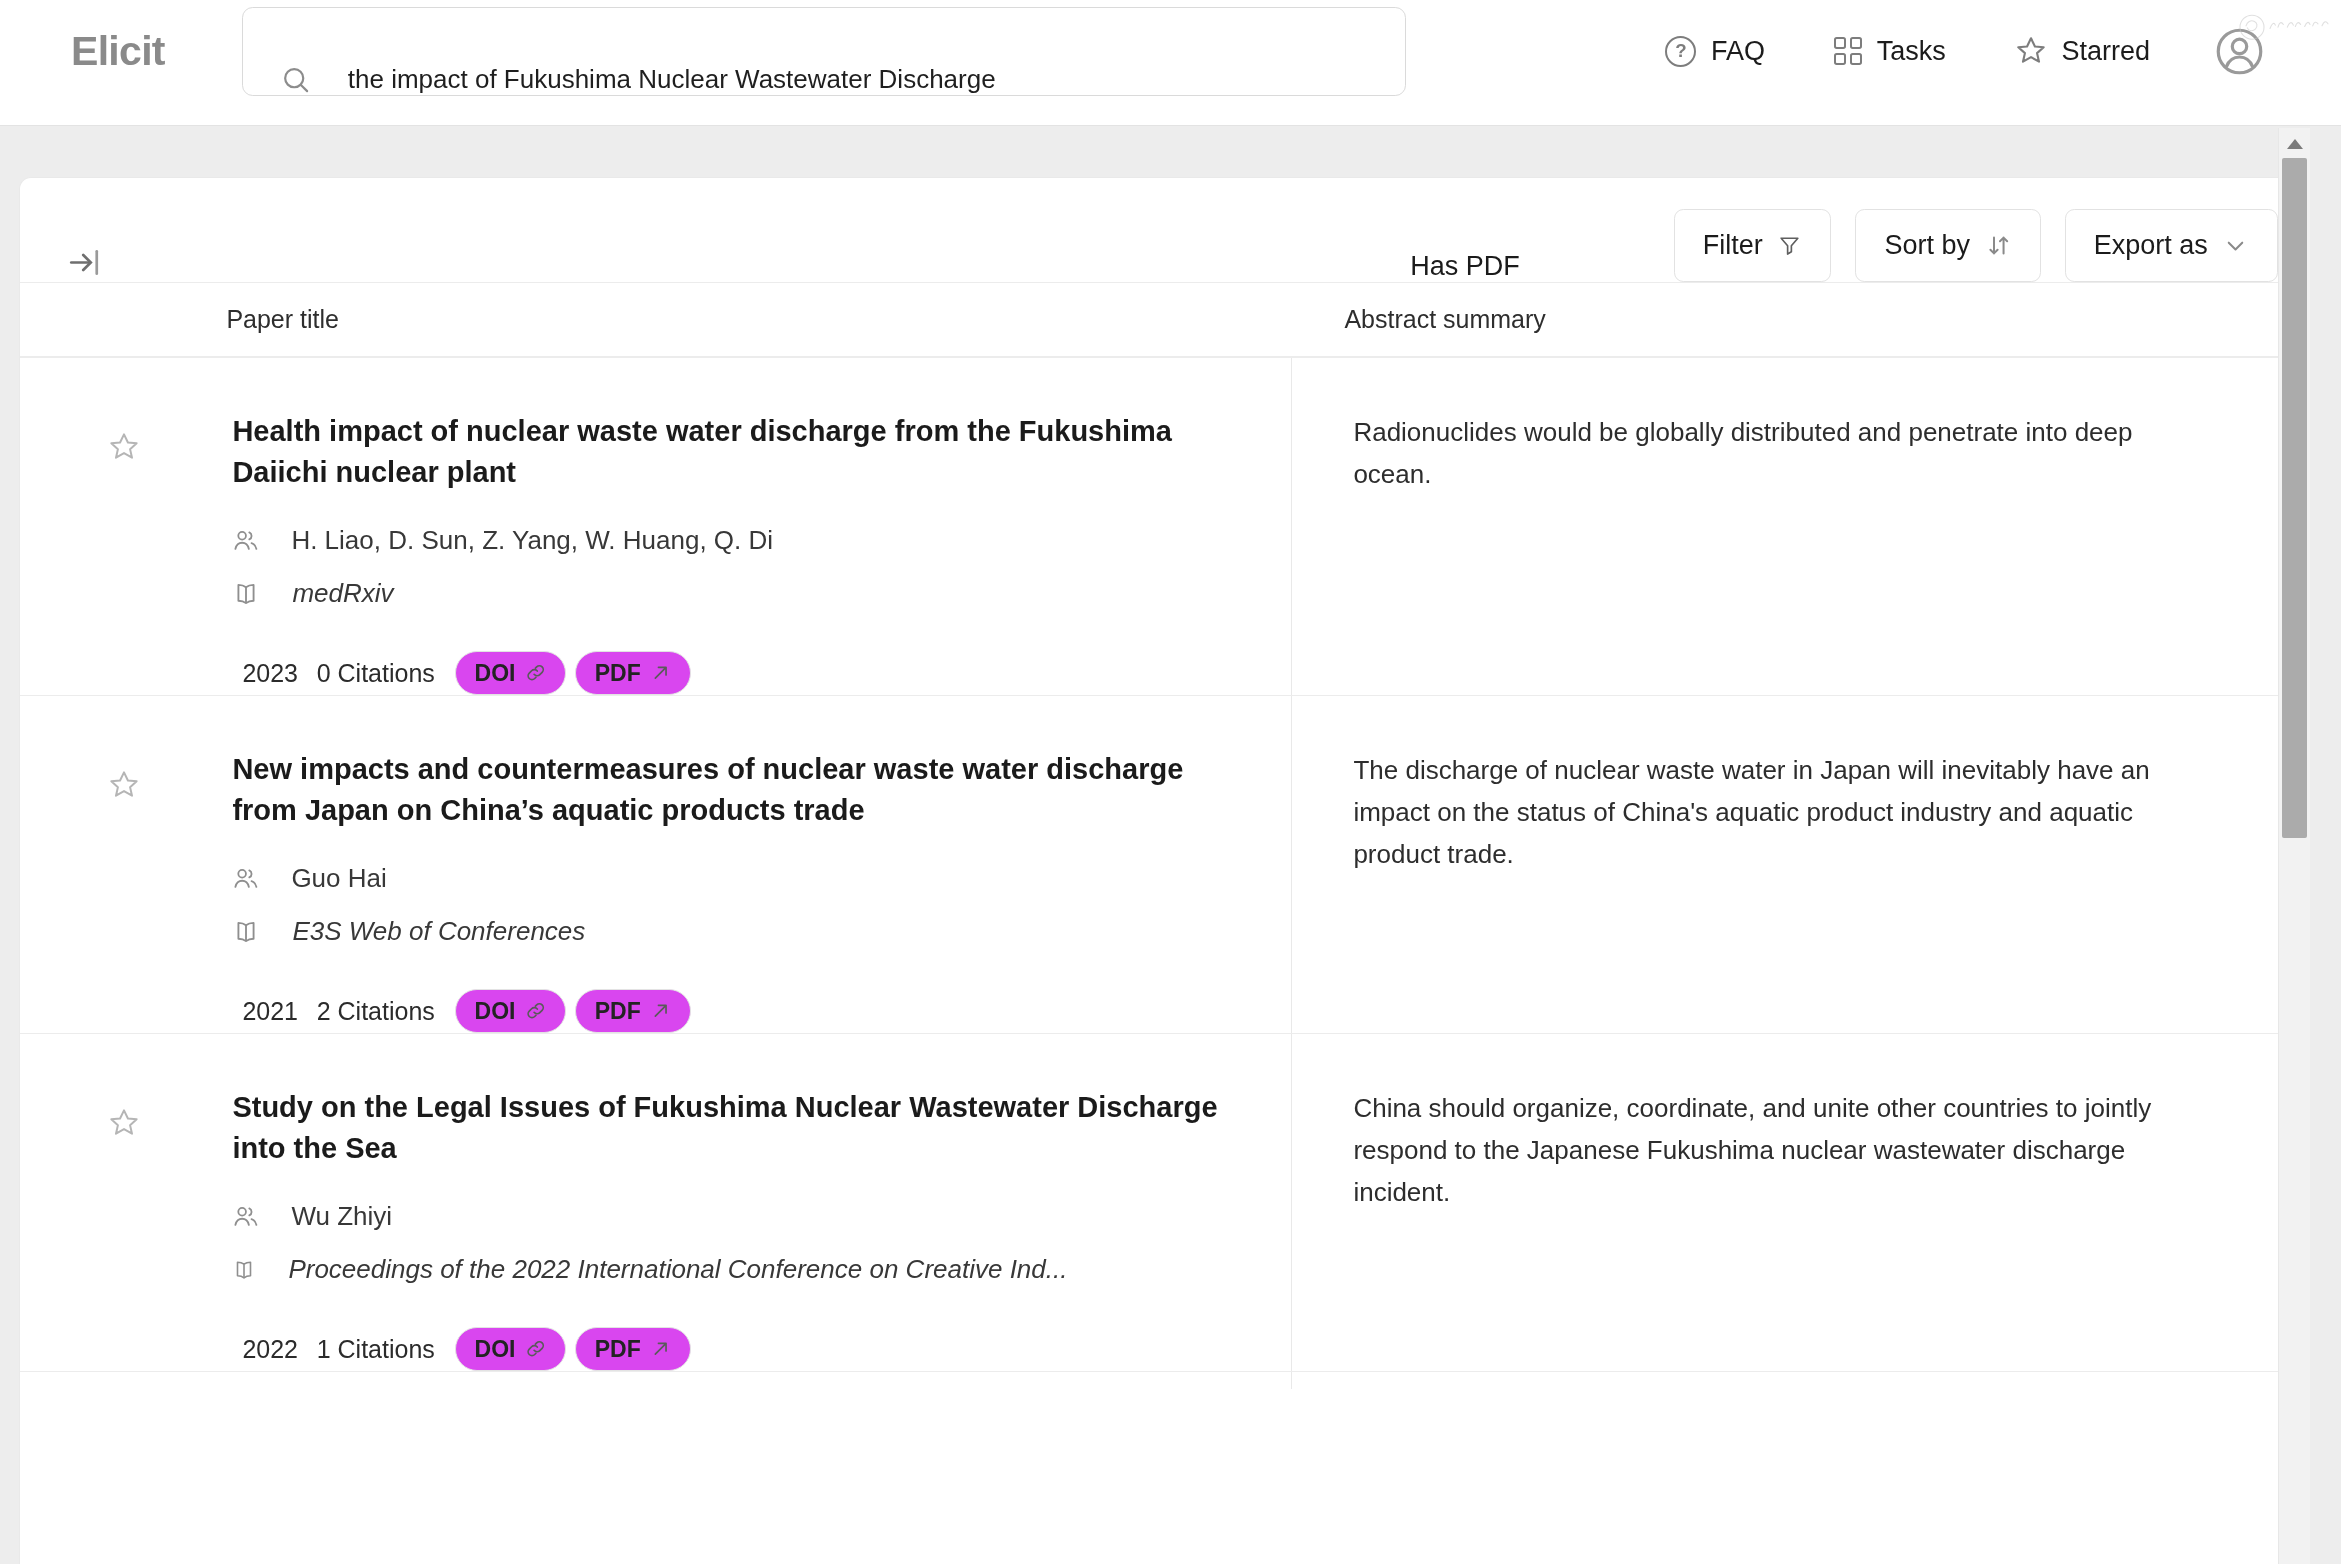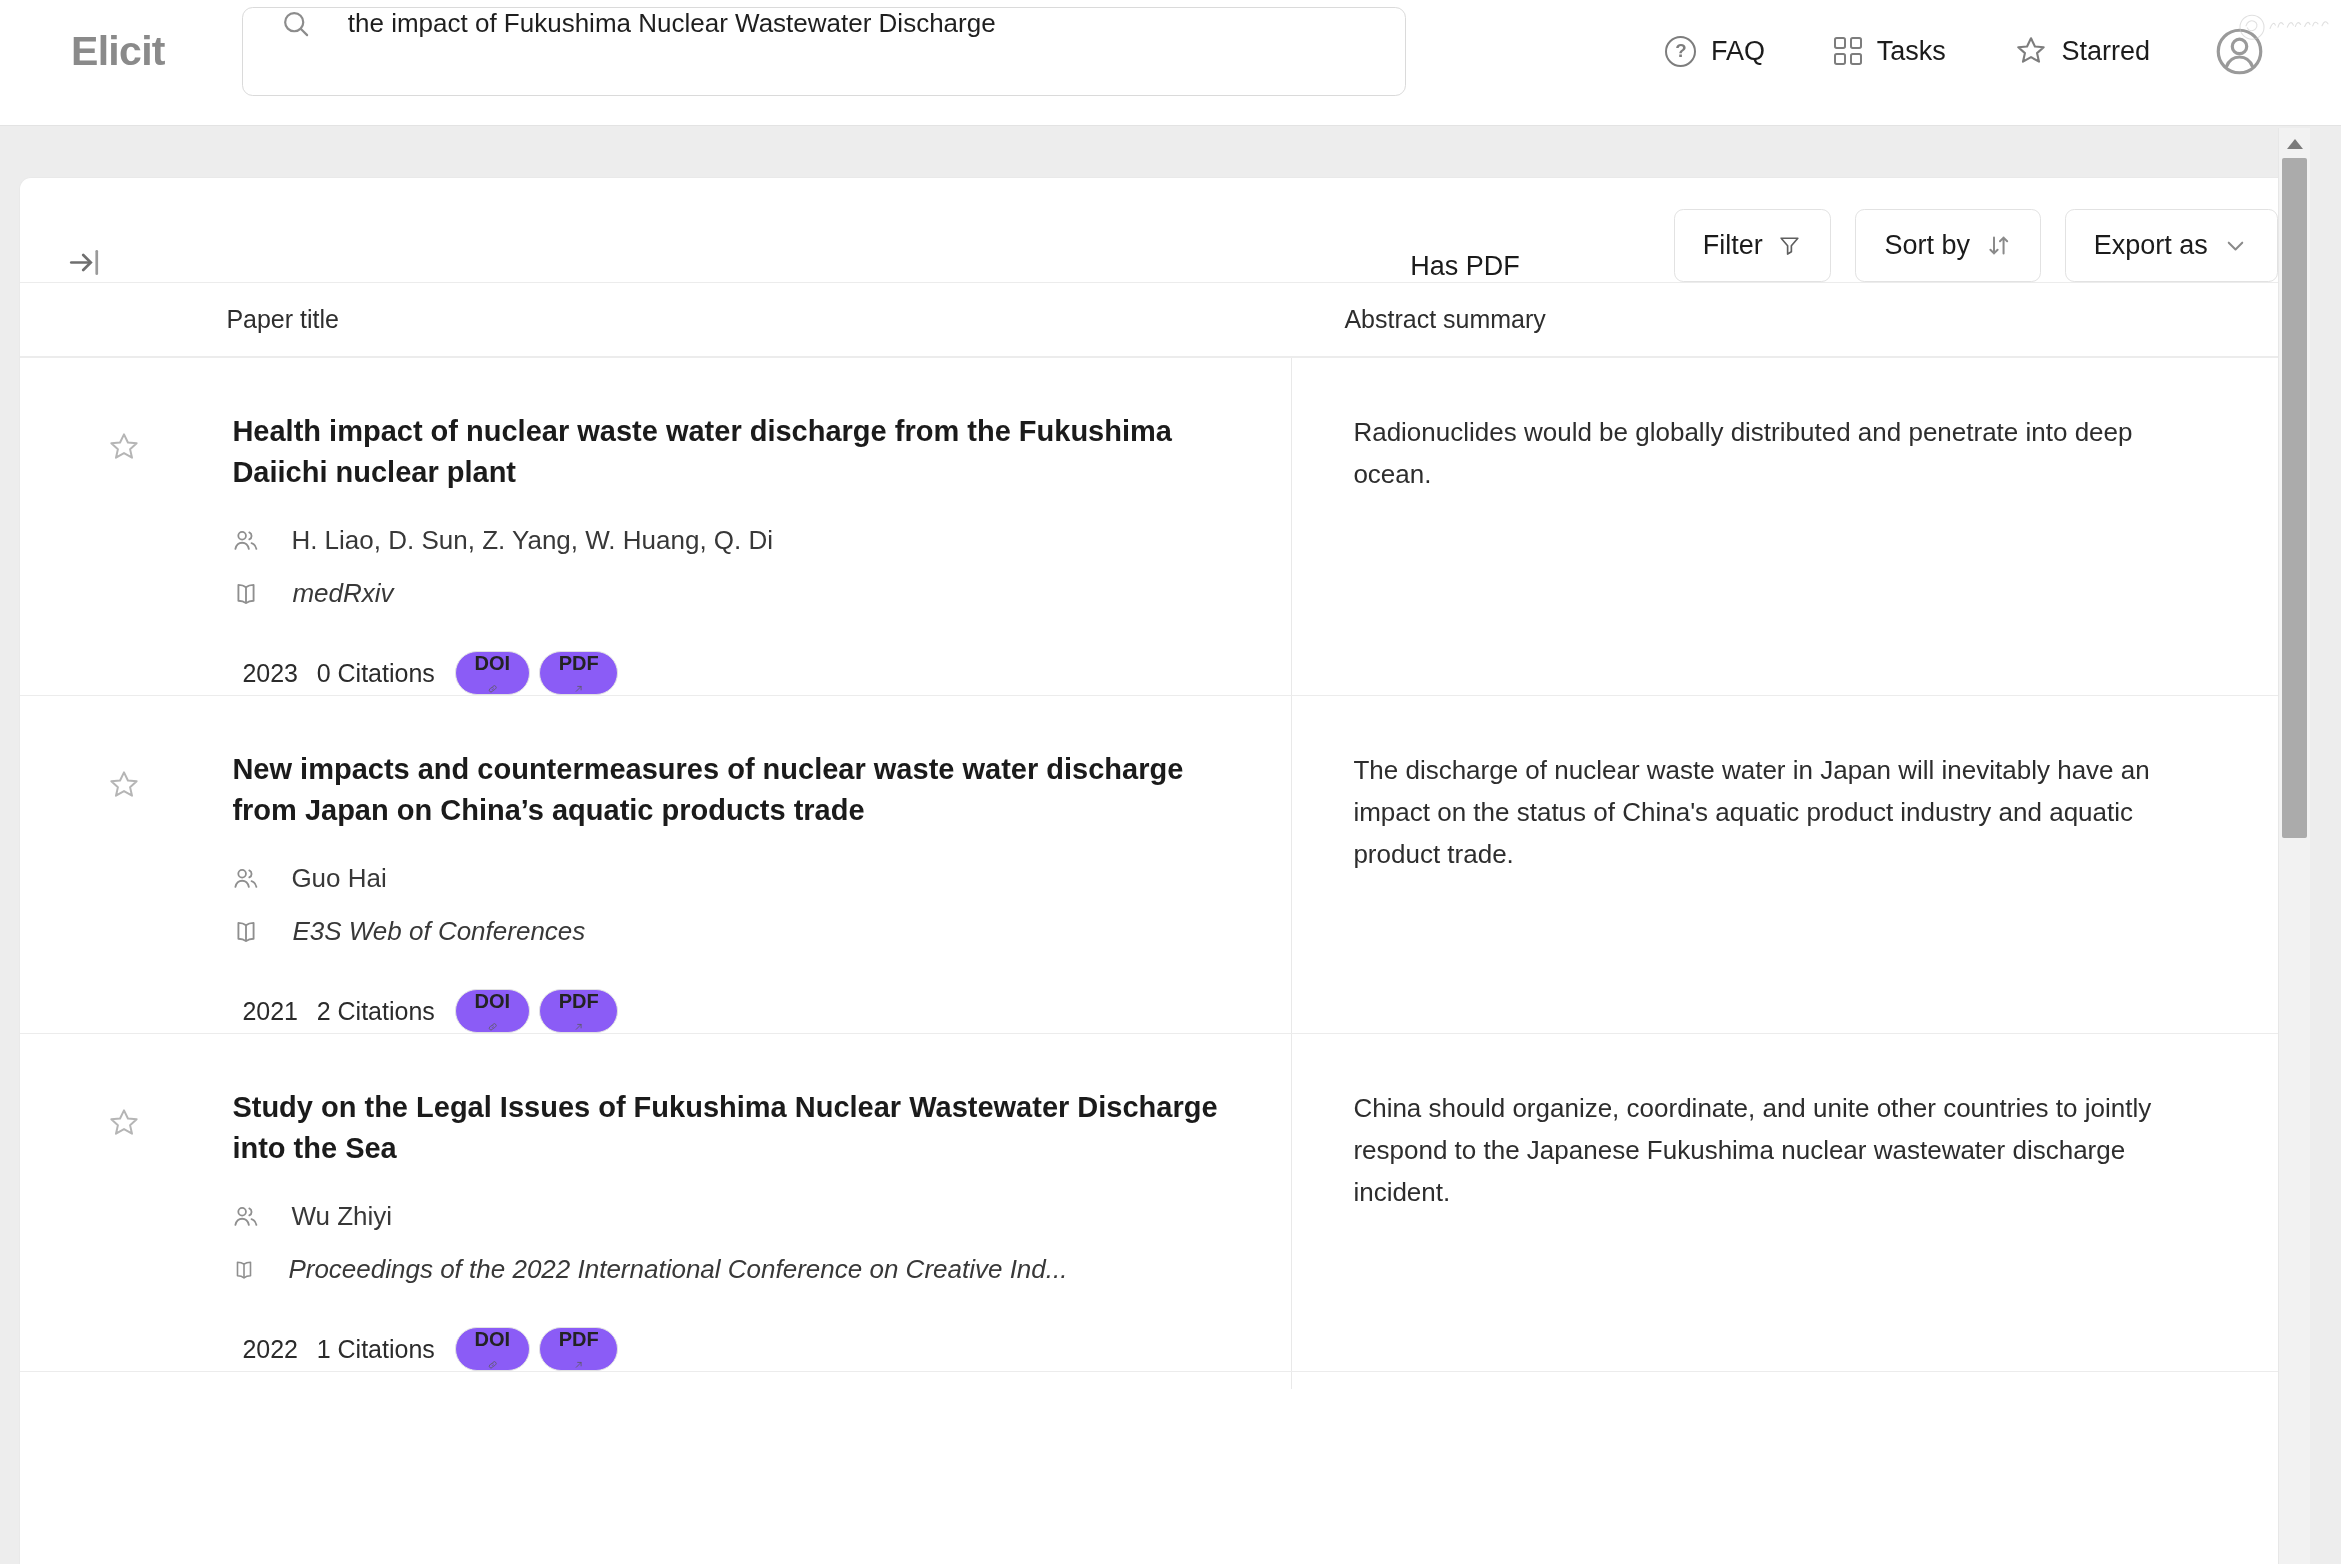--- a/index.html
+++ b/index.html
@@ -20,21 +20,21 @@
     display:flex; align-items:center; padding:0 77px 23px 71px;
     z-index:5;
   }
   .logo {
     font-size:41px; font-weight:700; color:#8a8a8a; letter-spacing:-0.7px;
     flex:0 0 auto; cursor:pointer;
   }
   .searchbox {
     margin-left:77px; width:1164px; height:89px;
     border:1.3px solid #dadada; border-radius:10.7px; background:#fff;
-    display:flex; align-items:flex-start; padding:0 27px 0 37px;
+    display:flex; align-items:flex-end; padding:0 27px 0 37px;
   }
   .searchbox .mag { flex:0 0 auto; margin-right:37px; }
   .searchbox input {
     border:none; outline:none; width:100%;
     font-family:inherit; font-size:26px; color:#1f1f1f; background:transparent;
   }
   .topnav { margin-left:auto; display:flex; align-items:center; }
   .navitem {
     display:flex; align-items:center; gap:14.7px; cursor:pointer;
     font-size:27px; font-weight:500; color:#1c1c1c; margin-left:69px;
@@ -96,24 +96,24 @@
   .meta-line { display:flex; align-items:center; gap:32px; height:29px; }
   .meta-line.authors { margin-top:33px; }
   .meta-line.journal { margin-top:24px; }
   .meta-line .mtext { font-size:26px; color:#383838; white-space:nowrap; }
   .meta-line .jtext { font-style:italic; }
   .meta-line svg { flex:0 0 auto; }
   .stats { display:flex; align-items:center; margin-top:43px; }
   .year { font-size:25px; font-weight:500; color:#2b2b2b;margin-left:10px; }
   .cites { font-size:25px; font-weight:500; color:#2b2b2b; margin-left:18.7px; }
   .chip {
-    height:44px; border:1.3px solid #e3e3e3; border-radius:22px; background:#8b5cf6;
+    height:44px; border:1.3px solid #e3e3e3; border-radius:22px; background:#d946ef;
     display:inline-flex; align-items:center; gap:9.3px; padding:0 18.7px;
-    font-family:inherit; font-size:20px; font-weight:700; color:#232323;
-    cursor:pointer; margin-left:20px;flex-direction:column;
+    font-family:inherit; font-size:23px; font-weight:700; color:#232323;
+    cursor:pointer; margin-left:20px;
   }
   .chip + .chip { margin-left:9.3px;justify-content:flex-end; }
 
   .cell-abstract { border-left:1.3px solid #e9e9e9; padding:53px 60px 0 61px; }
   .cell-abstract p { font-size:26px; line-height:42px; color:#2d2d2d; max-width:861px; }
 
   .row-stub { height:18px; border-top:1.3px solid #ececec; display:grid; grid-template-columns:1271px 1fr; }
   .row-stub div:last-child { border-left:1.3px solid #e9e9e9; }
 
   

